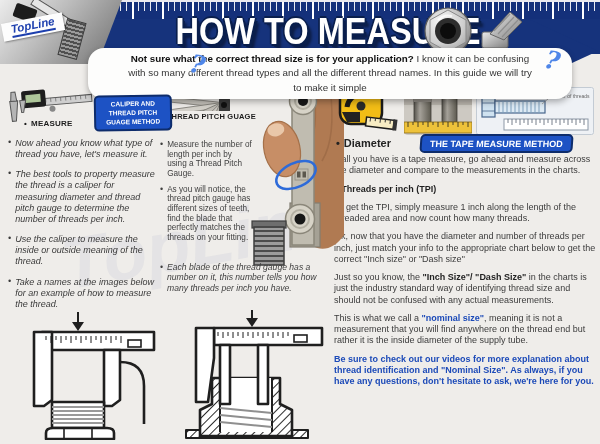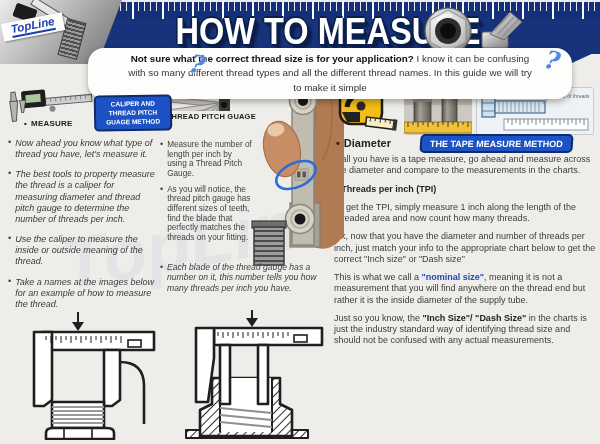--- a/index.html
+++ b/index.html
@@ -278,22 +278,23 @@
         <span class="bullet-dot">•</span>
         <span>Each blade of the thread gauge has a number on it, this number tells you how many threads per inch you have.</span>
       </div>
   </div>
 
   <div class="col col3">
     <p>If all you have is a tape measure, go ahead and measure across the diameter and compare to the measurements in the charts.</p>
     <p class="tpi-label"><span class="bullet-dot">•</span><span>Threads per inch (TPI)</span></p>
     <p>To get the TPI, simply measure 1 inch along the length of the threaded area and now count how many threads.</p>
     <p>Ok, now that you have the diameter and number of threads per inch, just match your info to the appropriate chart below to get the correct "Inch size" or "Dash size"</p>
+    <p><span>Just so you know, the </span><span class="hl-bold">"Inch Size"/ "Dash Size"</span><span> in the charts is just the industry standard way of identifying thread size and should not be confused with any actual measurements.</span></p>
     <p><span>This is what we call a </span><span class="hl-blue">"nominal size"</span><span>, meaning it is not a measurement that you will find anywhere on the thread end but rather it is the inside diameter of the supply tube.</span></p>
-    <p><span>Just so you know, the </span><span class="hl-bold">"Inch Size"/ "Dash Size"</span><span> in the charts is just the industry standard way of identifying thread size and should not be confused with any actual measurements.</span></p>
+    <p class="cta">Be sure to check out our videos for more explanation about thread identification and "Nominal Size". As always, if you have any questions, don't hesitate to ask, we're here for you.</p>
   </div>
 
   <svg class="img-abs" style="left:8px;top:310px;" width="152" height="130" viewBox="0 0 152 130">
     <g stroke="#1f1f1f" stroke-width="2.6" fill="#fff" stroke-linejoin="round">
       <path d="M70,2 v12" stroke-width="2"></path>
       <polygon points="64,12 76,12 70,21" fill="#1f1f1f" stroke="none"></polygon>
       <rect x="34" y="22" width="112" height="18"></rect>
       <polygon points="26,22 44,22 44,90 36,96 26,96"></polygon>
       <polygon points="96,40 112,40 112,90 104,96 96,96"></polygon>
       <path d="M112,52 Q136,52 136,76 L136,114" fill="none"></path>

